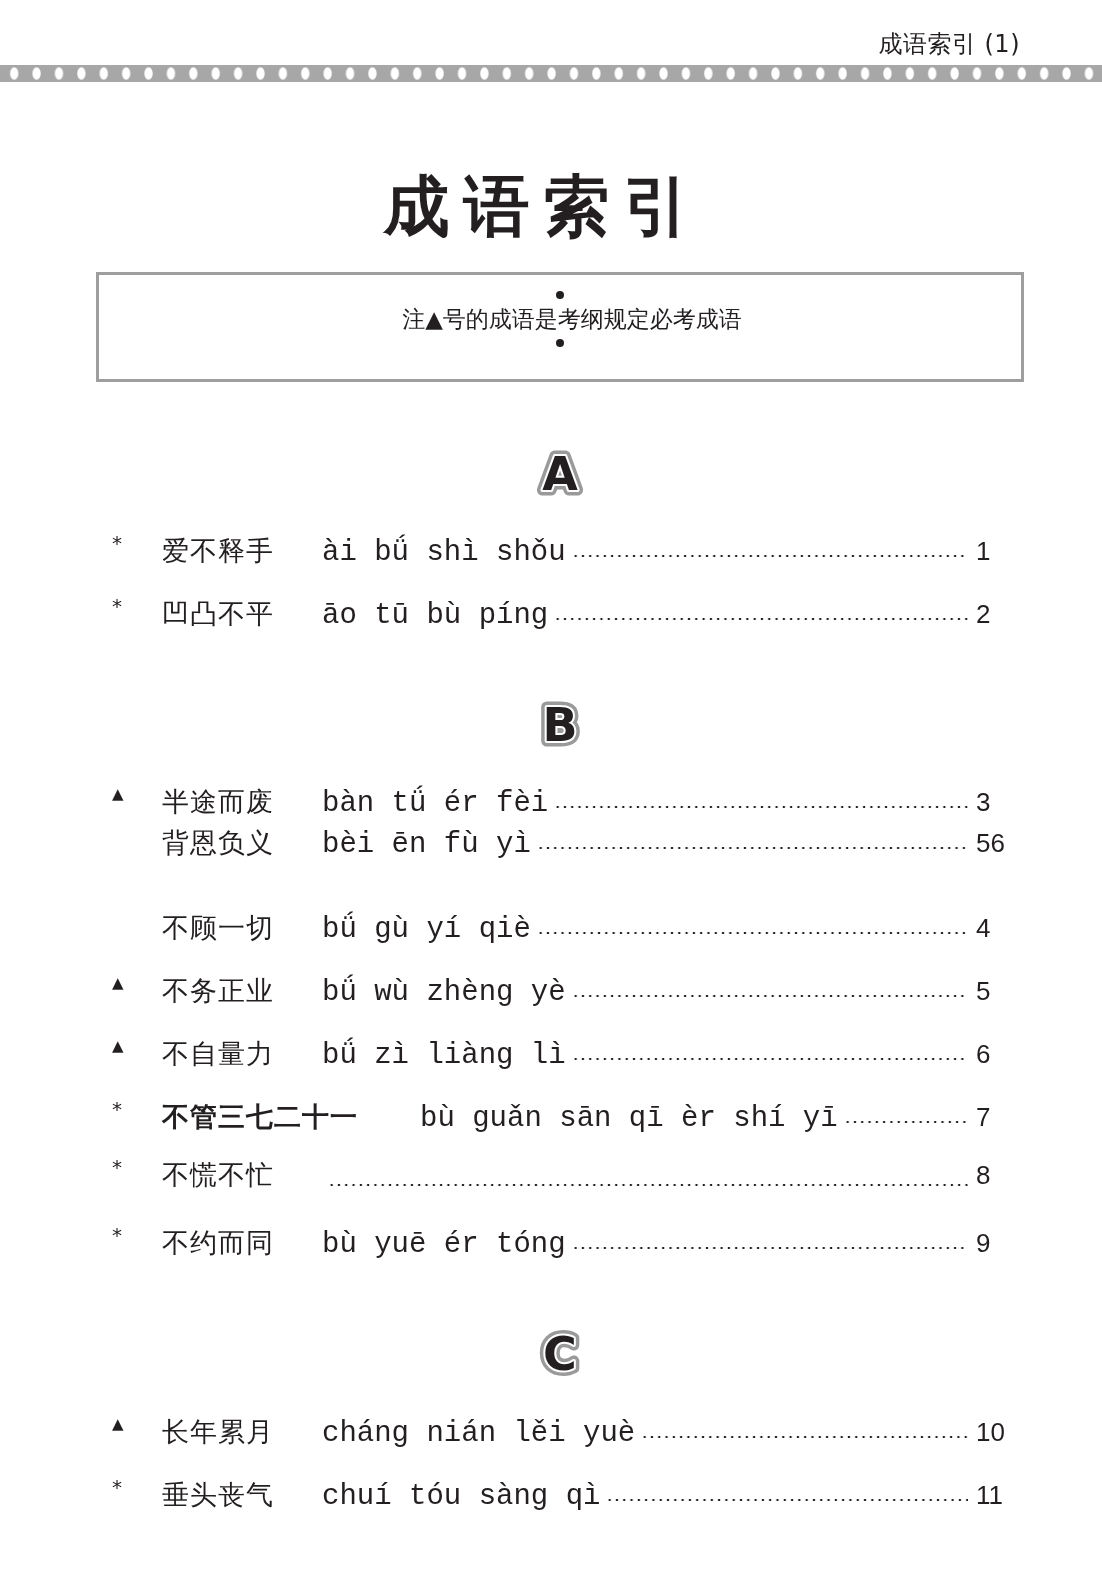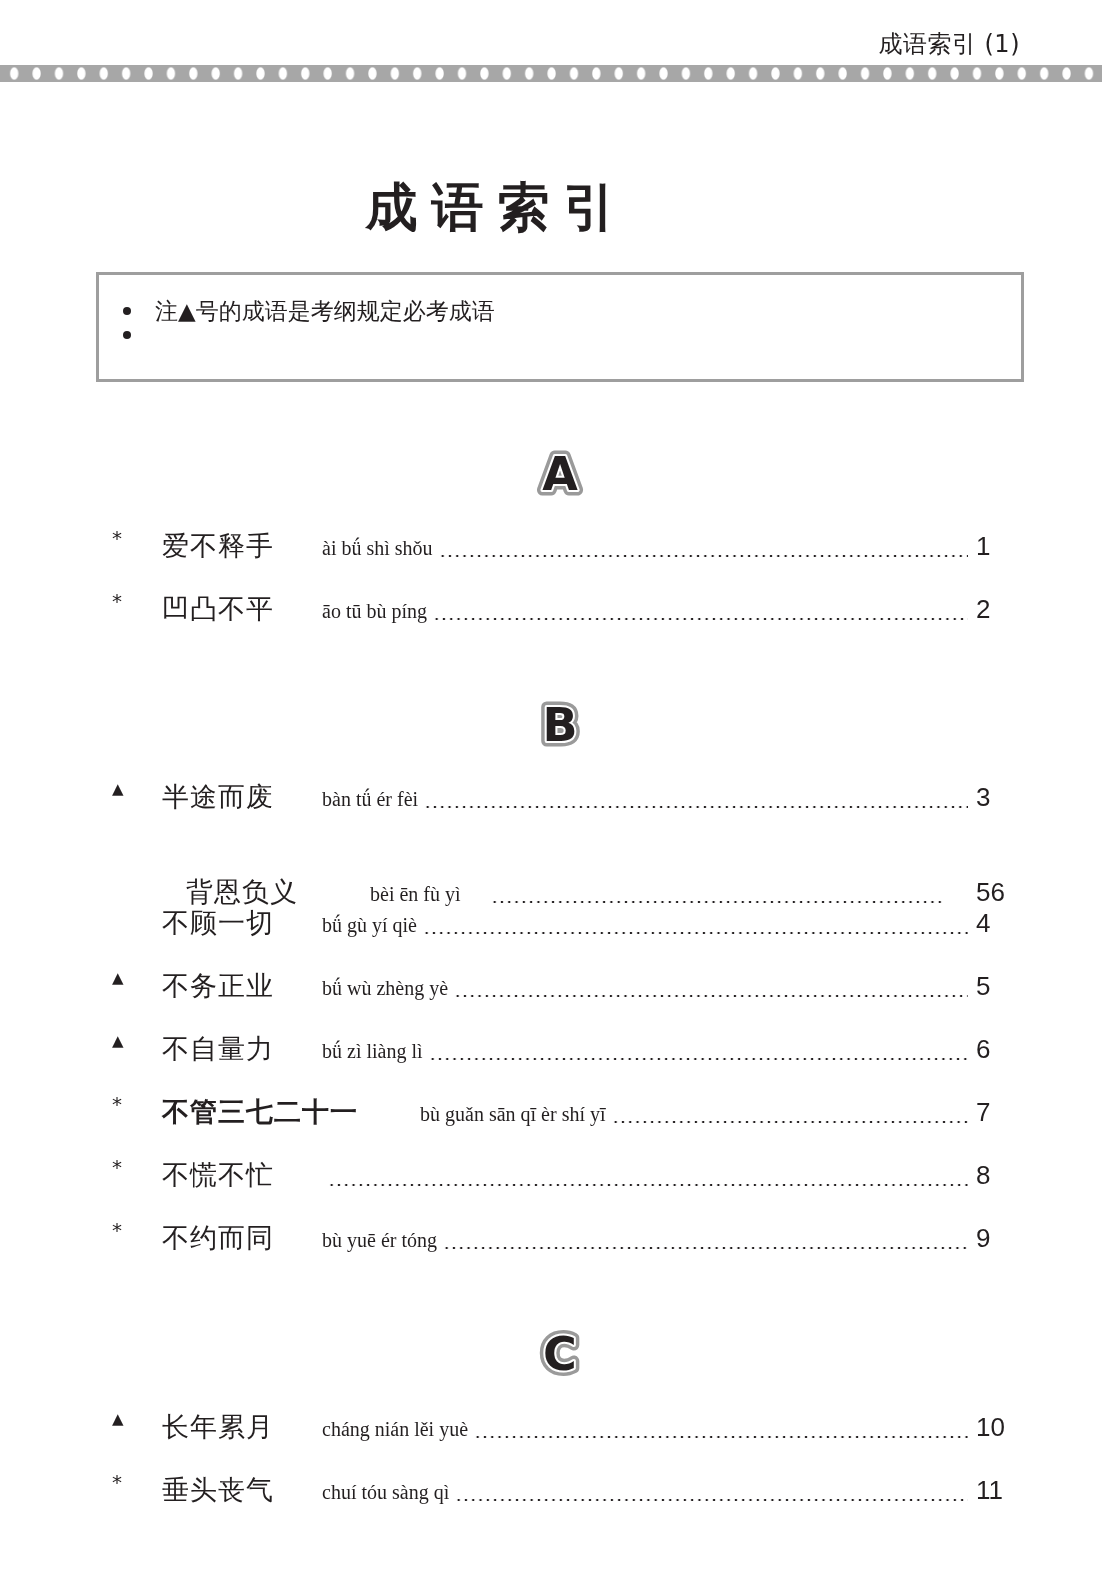--- a/index.html
+++ b/index.html
@@ -13,31 +13,33 @@
   }
   .perf-strip {
     position: absolute; top: 65px; left: 0; width: 1102px; height: 17px;
     background: #a7a7a7;
     background-image: radial-gradient(ellipse 4px 6px at center, #ffffff 0 3.6px, transparent 4.6px);
     background-size: 22.4px 17px;
     background-position: 3px 0;
   }
   .page-title {
     position: absolute; top: 162px; left: 0; width: 995px; text-align: center;
-    font-size: 52px; font-weight: bold; letter-spacing: 14px; color: #231f20;
+    font-size: 66px; font-weight: bold; letter-spacing: 14px; color: #231f20;
     line-height: 90px;
+    padding-left: 46px;
   }
   .note-box {
     position: absolute; top: 272px; left: 96px; width: 928px; height: 110px;
     border: 3px solid #9e9e9e; box-sizing: border-box;
     padding: 16px 0 0 24px;
   }
   .note-line {
     font-size: 23px; line-height: 40px; display: flex; align-items: center;
     color: #231f20;
+    flex-direction: column;
   }
   .note-bullet {
     display: inline-block; width: 8px; height: 8px; border-radius: 50%;
     background: #231f20; margin-right: 24px;
   }
   .letter-badge {
     position: absolute; left: 529px; width: 62px; height: 58px;
     display: flex; align-items: center; justify-content: center;
   }
   .letter-badge svg { display: block; }
@@ -45,21 +47,21 @@
     position: absolute; left: 112px; width: 900px; height: 40px;
     display: flex; align-items: baseline; font-size: 27px; color: #231f20;
   }
   .mark {
     display: inline-block; width: 18px; font-size: 20px; position: relative; top: -10px;
     text-align: left;
   }
   .mark.tri { font-size: 15px; top: -12px; }
   .idiom { display: inline-block; width: 160px; letter-spacing: 1px; font-size: 27px; margin-left: 32px; }
   .idiom.wide { width: 258px; font-weight: bold; }
-  .pinyin { font-family: Liberation Serif, serif; font-size: 20px; white-space: nowrap; margin-top: 8px; }
+  .pinyin { font-family: Liberation Mono, monospace; font-size: 29px; white-space: nowrap; margin-top: 8px; }
   .leader {
     flex: 1; margin: 0 8px 0 6px; height: 2px; position: relative; top: -3px;
     background-image: radial-gradient(circle at center, #231f20 0 1.1px, transparent 1.5px);
     background-size: 7.3px 3px; background-repeat: repeat-x; background-position: left center;
     align-self: flex-end; margin-bottom: 8px;
   }
   .page-num { width: 36px; text-align: left; font-family: "Liberation Sans", sans-serif; font-size: 26px; }
 </style>
 </head>
 <body>
@@ -108,21 +110,21 @@
   </svg>
 </div>
 
 <div class="entry" style="top:779px;">
   <span class="mark tri">▲</span>
   <span class="idiom">半途而废</span>
   <span class="pinyin">bàn tǘ ér fèi</span>
   <span class="leader"></span>
   <span class="page-num">3</span>
 </div>
-<div class="entry" style="top:874px;gap:24px;">
+<div class="entry" style="top:820px;">
   <span class="mark"></span>
   <span class="idiom">背恩负义</span>
   <span class="pinyin">bèi ēn fù yì</span>
   <span class="leader"></span>
   <span class="page-num">56</span>
 </div>
 <div class="entry" style="top:905px;">
   <span class="mark"></span>
   <span class="idiom">不顾一切</span>
   <span class="pinyin">bǘ gù yí qiè</span>

